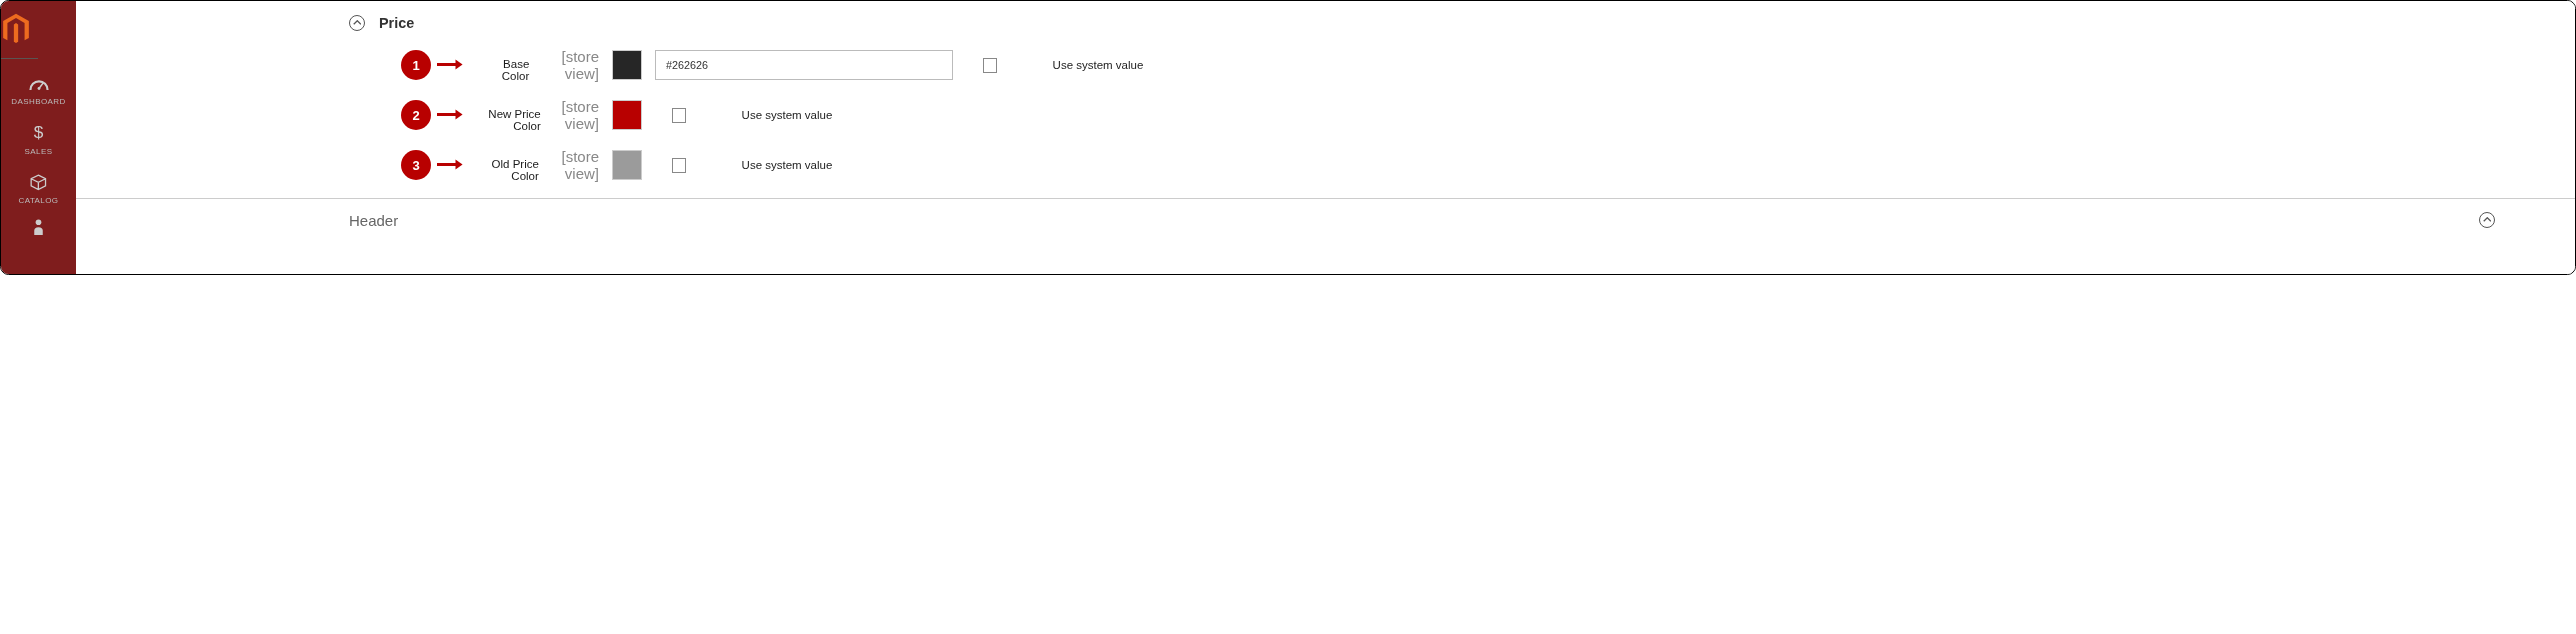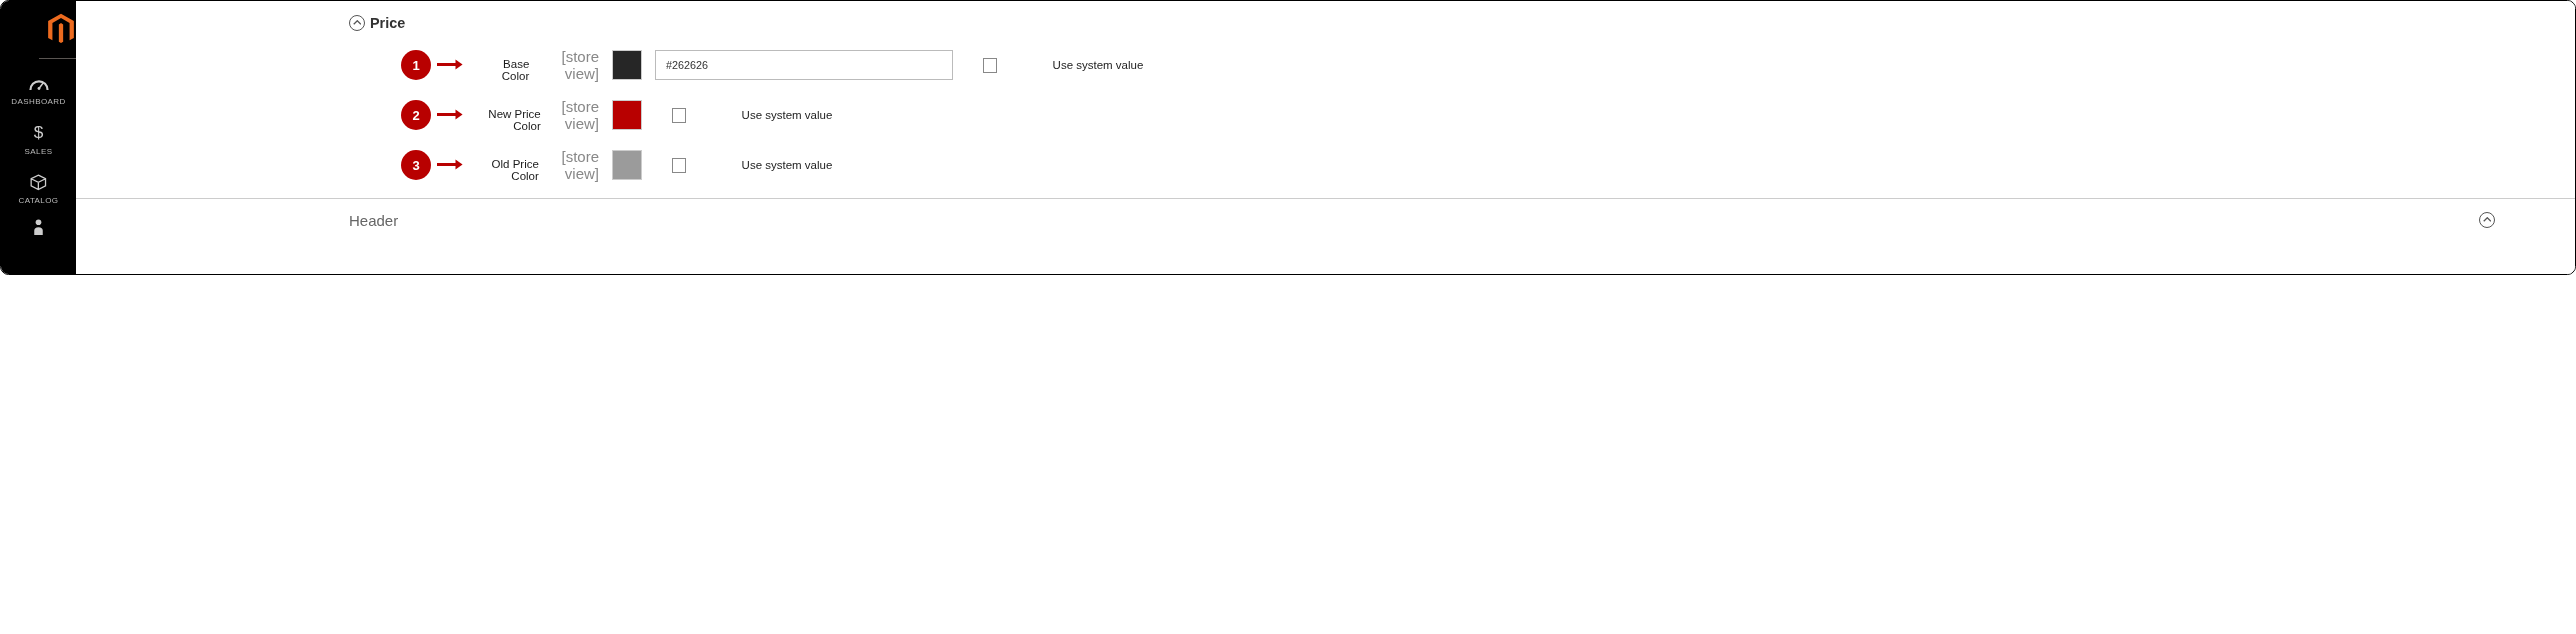--- a/index.html
+++ b/index.html
@@ -7,24 +7,24 @@
       font-family: -apple-system, BlinkMacSystemFont, "Segoe UI", Helvetica, Arial, sans-serif;
       background: #fff;
       display: flex;
       height: 275px;
       overflow: hidden;
       border-radius: 8.6px;
       border: 0.7px solid #000;
     }
     .sidebar {
       width: 75px;
-      background: #000000;
+      background: #7f1d1d;
       display: flex;
       flex-direction: column;
-      align-items: flex-end;
+      align-items: flex-start;
       padding-top: 7.2px;
       flex-shrink: 0;
     }
     .logo-wrap { padding: 4.3px 0 8.6px; }
     .logo-divider {
       width: 37px;
       height: 0.7px;
       background: #5a5552;
       margin-bottom: 11.5px;
     }
@@ -43,21 +43,21 @@
     .nav-label { color: #bbb; }
     .main {
       flex: 1;
       background: #fff;
       position: relative;
       padding: 14.4px 43px 0 273px;
     }
     .section {
       display: flex;
       align-items: flex-start;
-      gap: 5px;
+      gap: 14px;
       margin-bottom: 17px;
     }
     .collapse-toggle {
       width: 16px; height: 16px;
       border: 1.1px solid #555;
       border-radius: 50%;
       display: flex; align-items: center; justify-content: center;
       cursor: pointer;
       flex-shrink: 0;
     }

